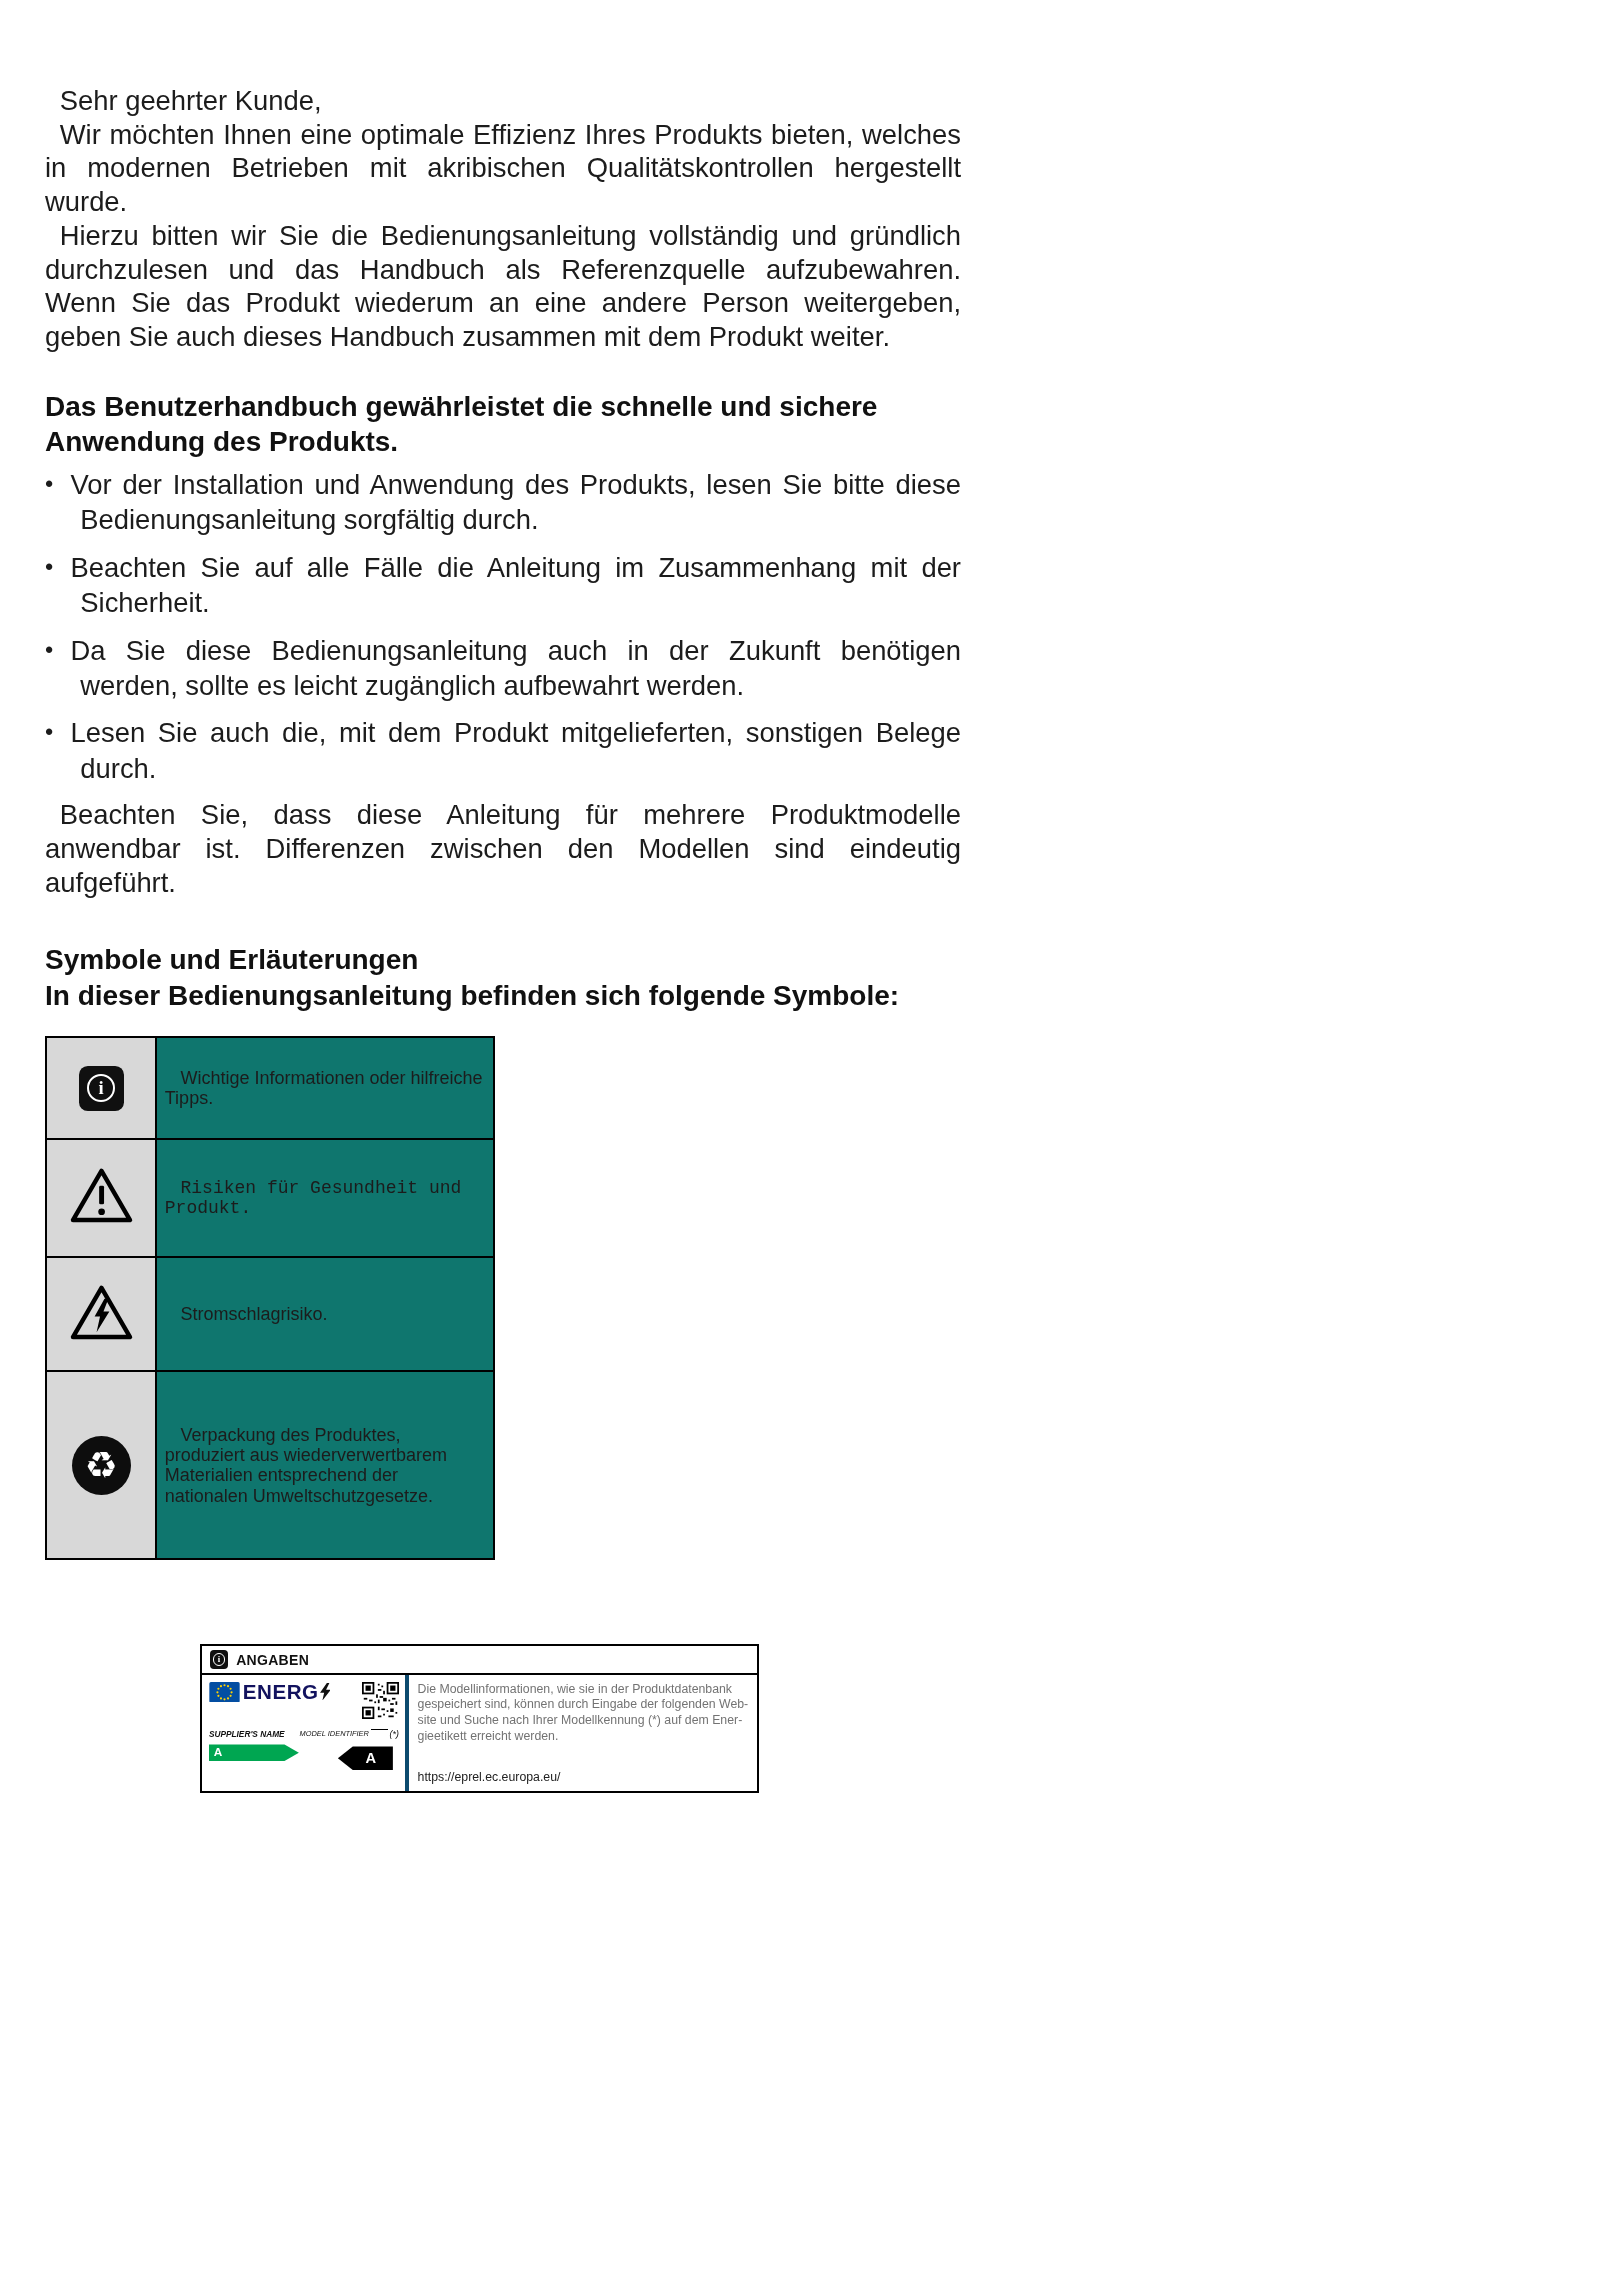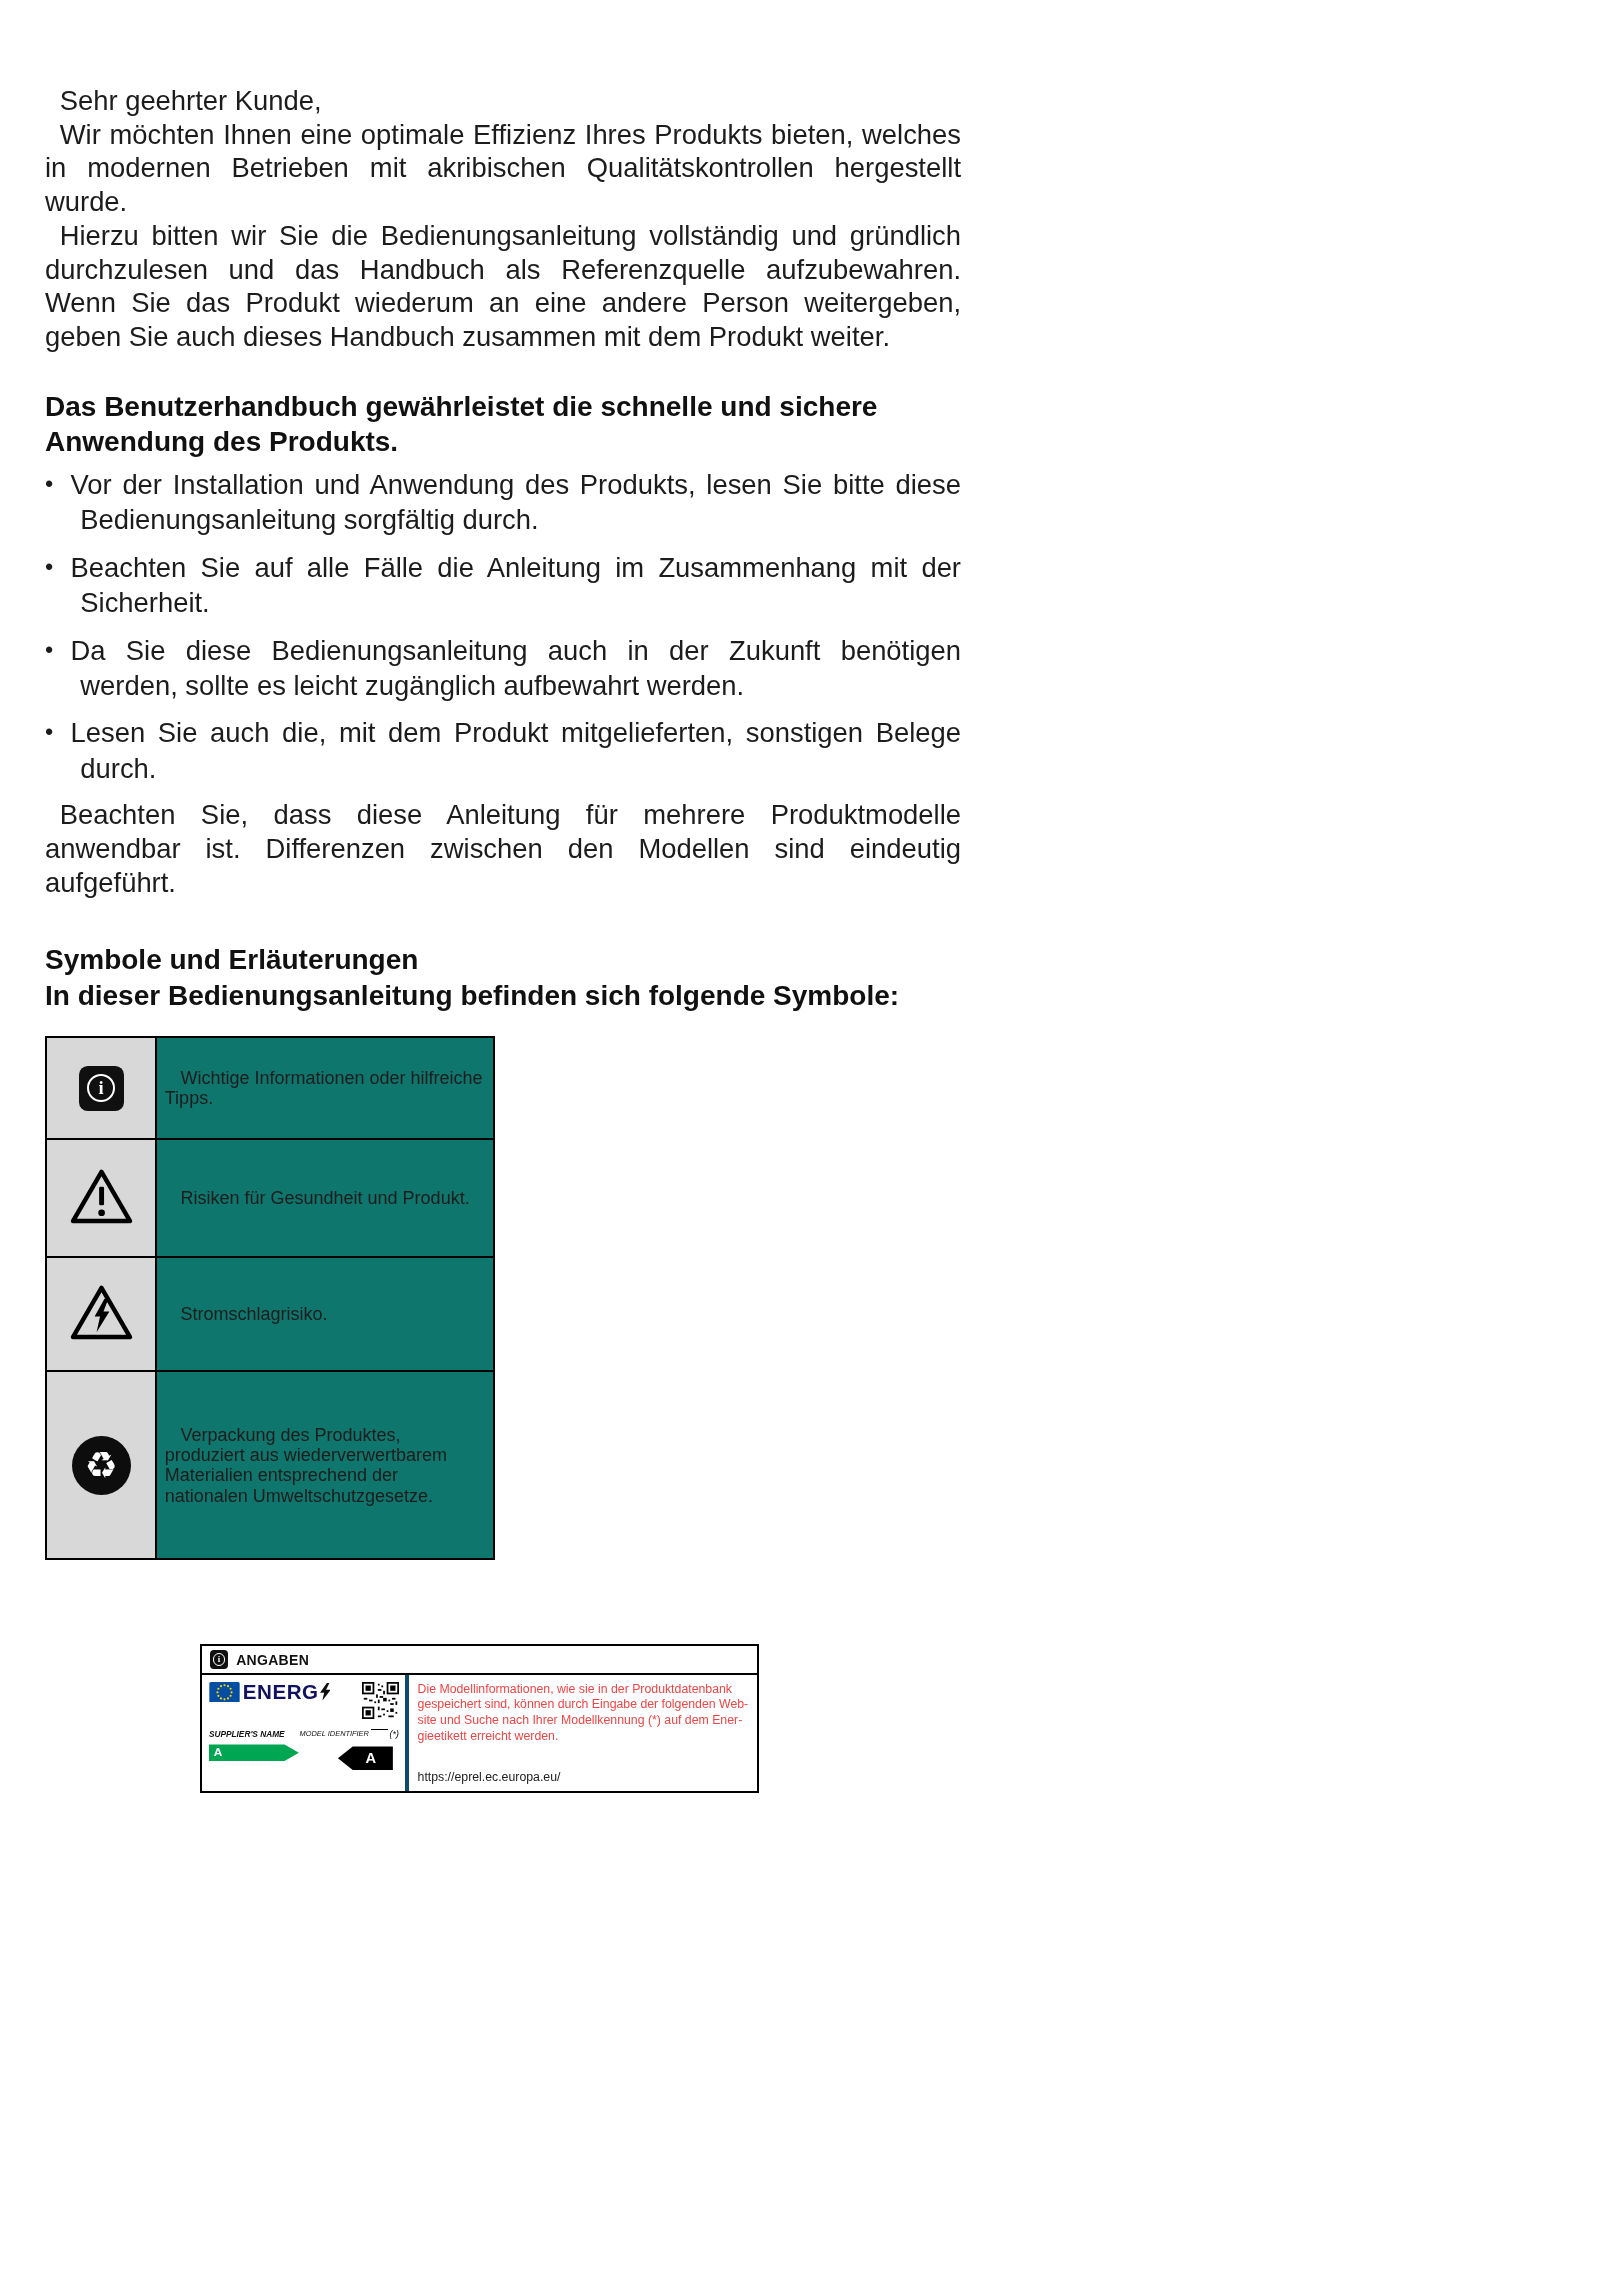--- a/index.html
+++ b/index.html
@@ -30,21 +30,21 @@
 
   h2.symbols-heading { margin-top:43px; margin-bottom:0; }
   h2.symbols-subheading { margin-top:0; }
 
   table.sym-table { border-collapse:collapse; margin-top:23.5px; }
   table.sym-table td { border:2px solid #000; }
   td.icon-cell { width:110px; background:#d8d8d8; text-align:center; vertical-align:middle; }
   td.text-cell { width:338px; font-size:18px; line-height:1.12; padding:9.8px 7.8px; vertical-align:middle; background:#0f766e; }
   td.text-cell p { text-indent:15.7px; }
   tr.row-1 td { height:102px; }
-  tr.row-2 td { height:118px; }
+  tr.row-2 td { height:118px;font-family:Liberation Mono, monospace; }
   tr.row-3 td { height:114px; }
   tr.row-4 td { height:188px; }
 
   
   .info-icon { background:#101010; border-radius:8.8px; width:45px; height:45px;
     display:inline-flex; align-items:center; justify-content:center; }
   .info-ring { width:28px; height:28px; border:2.9px solid #fff; border-radius:50%;
     color:#fff; font-weight:bold; font-size:18.6px; font-family:"Liberation Serif", serif;
     display:flex; align-items:center; justify-content:center; line-height:1; }
   .info-icon.small { width:18.6px; height:18.6px; border-radius:3.9px; }
@@ -77,21 +77,21 @@
   .asterisk-note { font-size:8.8px; color:#111; }
 
   .el-bottom { display:flex; align-items:flex-start; margin-top:5.9px; }
   .green-arrow { width:90px; height:16.7px; background:#00a651; color:#fff; font-size:11.8px; font-weight:bold;
     line-height:16.7px; padding-left:4.9px;
     clip-path:polygon(0 0, 84% 0, 100% 50%, 84% 100%, 0 100%); }
   .black-tag { width:55px; height:23.5px; background:#000; color:#fff; font-size:14.7px; font-weight:bold;
     display:flex; align-items:center; justify-content:center; padding-left:10.8px;
     clip-path:polygon(27% 0, 100% 0, 100% 100%, 27% 100%, 0 50%); margin-left:39px; margin-top:2px; }
 
-  .energy-desc { font-size:12.3px; line-height:1.28; color:#ef4444; }
+  .energy-desc { font-size:12.3px; line-height:1.28; color:#737373; }
   .energy-desc div { white-space:nowrap; }
   .eprel-url { font-size:12.3px; color:#222; margin-top:auto; padding-bottom:2px; }
 </style>
 </head>
 <body>
 
 <div class="page">
 
   <p class="body-par first-indent">Sehr geehrter Kunde,</p>
   <p class="body-par first-indent">Wir möchten Ihnen eine optimale Effizienz Ihres Produkts bieten, welches in modernen Betrieben mit akribischen Qualitätskontrollen hergestellt wurde.</p>

